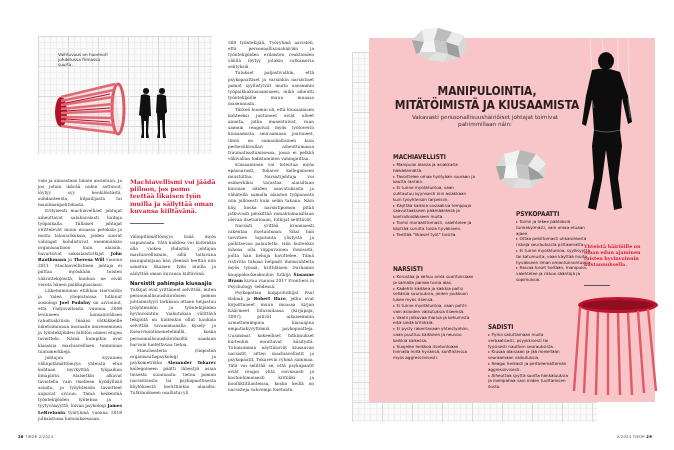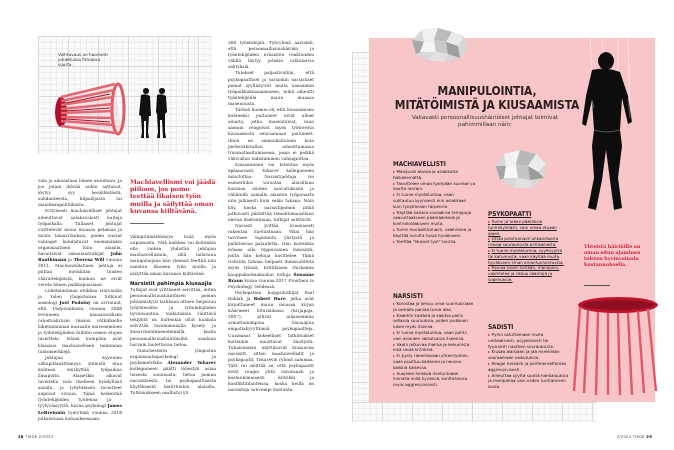--- a/index.html
+++ b/index.html
@@ -68,23 +68,23 @@
 
   .box-section { position: absolute; font-family: "DejaVu Sans", sans-serif; color: #222; }
   .box-section h3 {
     font-family: "DejaVu Sans", sans-serif; font-weight: bold; font-size: 6.6px; line-height: 8px;
     color: #2a1d1d; letter-spacing: -0.1px; transform: scaleX(0.88); transform-origin: left;
     margin-bottom: 1px;
   }
   .box-section ul { list-style: none; }
   .box-section li { font-size: 4.1px; line-height: 5.8px; }
   .box-section li .bullet { color: #d2233b; margin-right: 1.5px; }
-  #sec-machiavellisti { left: 393px; top: 160px; width: 82px; }
-  #sec-narsisti { left: 393px; top: 265px; width: 82px; margin-top: 27px; }
-  #sec-psykopaatti { left: 488px; top: 210px; width: 80px; text-decoration: underline; }
+  #sec-machiavellisti { left: 393px; top: 153px; width: 82px; }
+  #sec-narsisti { left: 393px; top: 265px; width: 82px; }
+  #sec-psykopaatti { left: 516px; top: 210px; width: 80px; }
   #sec-sadisti { left: 488px; top: 323px; width: 80px; }
 
   .pull-quote-right {
     position: absolute; left: 584px; top: 243px; width: 62px;
     font-family: "DejaVu Serif", serif; font-weight: bold; font-size: 4.8px; line-height: 6px; color: #d2233b;
   }
   .pull-rule-right { position: absolute; left: 584px; top: 285px; width: 26px; height: 1px; background: #555; }
 
   #crumple-top { position: absolute; left: 408px; top: 26px; width: 62px; height: 38px; }
   #crumple-mid { position: absolute; left: 492px; top: 148px; width: 56px; height: 42px; }

